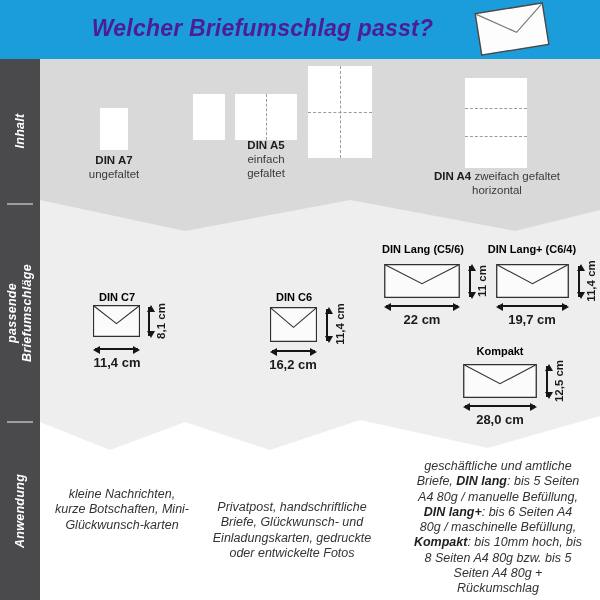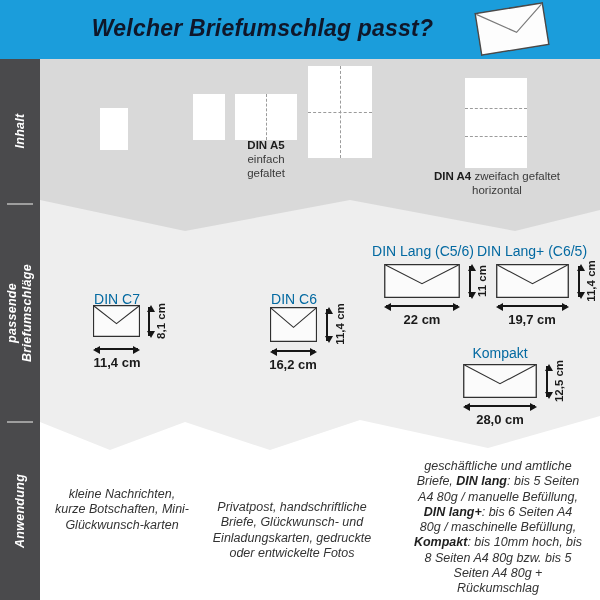--- a/index.html
+++ b/index.html
@@ -2,21 +2,21 @@
 <html><head>
 <meta charset="utf-8">
 <style>
   html,body{margin:0;padding:0;background:#fff;}
   .canvas{position:relative;width:600px;height:600px;overflow:hidden;background:#fff;
           font-family:"Liberation Sans",sans-serif;-webkit-font-smoothing:antialiased;}
 
   
   .topbar{position:absolute;left:0;top:0;width:600px;height:59px;background:#1b9ddb;}
   .title{position:absolute;left:40px;top:15px;width:445px;margin:0;text-align:center;
-         font-size:23px;font-style:italic;font-weight:700;color:#0f172a;letter-spacing:.2px;}
+         font-size:23px;font-style:italic;font-weight:700;color:#4c1d95;letter-spacing:.2px;}
   .hdr-env{position:absolute;left:477px;top:7px;width:70px;height:44px;transform:rotate(-9deg);}
   .hdr-env rect{fill:#fdfdfd;stroke:#4a4a4a;stroke-width:1.5;}
   .hdr-env path{fill:none;stroke:#7a7a7a;stroke-width:1.2;}
 
   
   .sidebar{position:absolute;left:0;top:59px;width:40px;height:541px;background:#4a4a4c;}
   .vtext{position:absolute;left:50%;transform:translate(-50%,-50%) rotate(-90deg);
          white-space:nowrap;text-align:center;color:#fff;font-size:12.5px;
          font-weight:700;font-style:italic;letter-spacing:.3px;}
   .vtext.wrap2{white-space:normal;width:118px;line-height:1.2;}
@@ -34,22 +34,22 @@
   .fold-v{position:absolute;top:0;bottom:0;left:50%;width:0;border-left:1.5px dashed #9b9b9b;}
   .fold-h{position:absolute;left:0;right:0;height:0;border-top:1.5px dashed #9b9b9b;}
   .plabel{position:absolute;transform:translateX(-50%);text-align:center;
           font-size:11.5px;line-height:1.22;color:#3a3a3a;}
   .pname{font-weight:700;color:#1c1c1c;}
 
   
   .env-svg{position:absolute;}
   .env-svg rect{fill:#fbfbfb;stroke:#303030;stroke-width:1.3;vector-effect:non-scaling-stroke;}
   .env-svg path{fill:none;stroke:#303030;stroke-width:1.1;vector-effect:non-scaling-stroke;}
-  .env-name{position:absolute;transform:translateX(-50%);font-weight:400;font-size:14px;
-            color:#0369a1;white-space:nowrap;}
+  .env-name{position:absolute;transform:translateX(-50%);font-weight:700;font-size:11px;
+            color:#000000;white-space:nowrap;}
   .wlabel{position:absolute;transform:translateX(-50%);font-weight:700;font-size:13px;
           color:#1a1a1a;white-space:nowrap;}
   .vlabel{position:absolute;transform:translate(-50%,-50%) rotate(-90deg);font-weight:700;
           font-size:11.5px;color:#1a1a1a;white-space:nowrap;}
   .harrow{position:absolute;height:0;border-top:2px solid #151515;}
   .harrow::before,.harrow::after{content:"";position:absolute;top:-4px;width:0;height:0;
           border-top:4px solid transparent;border-bottom:4px solid transparent;}
   .harrow::before{left:-2px;border-right:7px solid #151515;}
   .harrow::after{right:-2px;border-left:7px solid #151515;}
   .varrow{position:absolute;width:0;border-left:2px solid #151515;}
@@ -81,20 +81,24 @@
 
   <div class="sidebar">
     <span class="vtext" style="top:72px">Inhalt</span>
     <div class="side-div" style="top:144px"></div>
     <span class="vtext wrap2" style="top:254px">passende Briefumschläge</span>
     <div class="side-div" style="top:362px"></div>
     <span class="vtext" style="top:452px">Anwendung</span>
   </div>
 
   <div class="paper" style="left:100px;top:108px;width:28px;height:42px"></div>
+  <div class="plabel" style="left:114px;top:153px;width:70px">
+    <span class="pname">DIN A7</span>
+    <span>ungefaltet</span>
+  </div>
 
   <div class="paper" style="left:193px;top:94px;width:32px;height:46px"></div>
 
   <div class="paper" style="left:235px;top:94px;width:62px;height:46px">
     <div class="fold-v"></div>
   </div>
   <div class="plabel" style="left:266px;top:138px;width:60px">
     <span class="pname">DIN A5</span>
     <span>einfach gefaltet</span>
   </div>
@@ -136,21 +140,21 @@
   <div class="env-name" style="left:423px;top:243px">DIN Lang (C5/6)</div>
   <svg class="env-svg" style="left:384px;top:264px;width:76px;height:34px" viewBox="0 0 100 62" preserveAspectRatio="none">
     <rect x="1" y="1" width="98" height="60"></rect>
       <path d="M2 2 L50 36 L98 2"></path>
   </svg>
   <div class="varrow" style="left:469px;top:266px;height:31px"></div>
   <div class="vlabel" style="left:482px;top:281px">11 cm</div>
   <div class="harrow" style="left:386px;top:305px;width:72px"></div>
   <div class="wlabel" style="left:422px;top:312px">22 cm</div>
 
-  <div class="env-name" style="left:532px;top:243px">DIN Lang+ (C6/5)</div>
+  <div class="env-name" style="left:532px;top:243px">DIN Lang+ (C6/4)</div>
   <svg class="env-svg" style="left:496px;top:264px;width:73px;height:34px" viewBox="0 0 100 62" preserveAspectRatio="none">
     <rect x="1" y="1" width="98" height="60"></rect>
       <path d="M2 2 L50 36 L98 2"></path>
   </svg>
   <div class="varrow" style="left:578px;top:266px;height:31px"></div>
   <div class="vlabel" style="left:591px;top:281px">11,4 cm</div>
   <div class="harrow" style="left:498px;top:305px;width:69px"></div>
   <div class="wlabel" style="left:532px;top:312px">19,7 cm</div>
 
   <div class="env-name" style="left:500px;top:345px">Kompakt</div>

